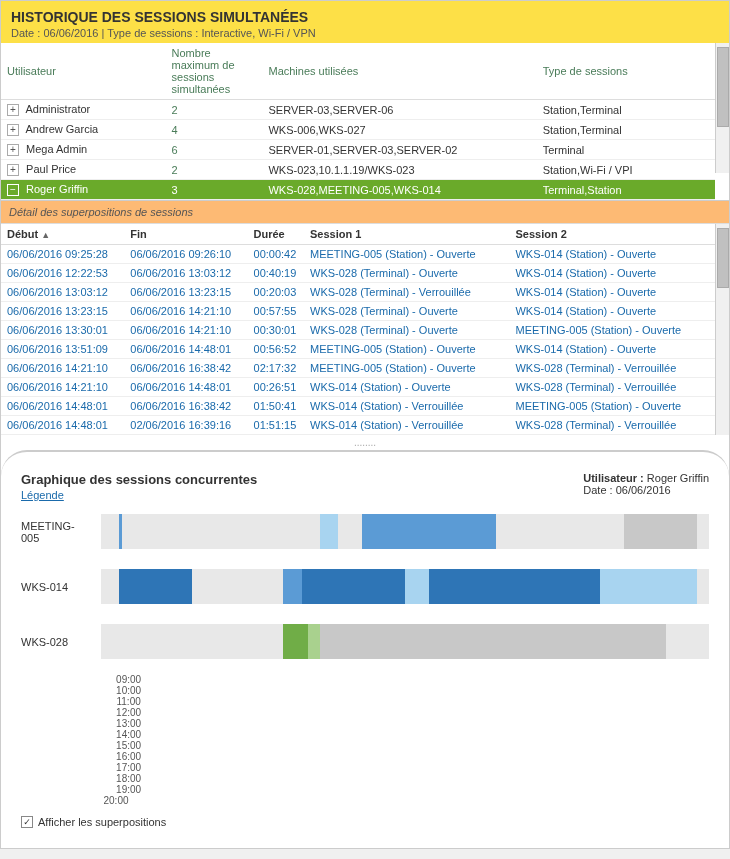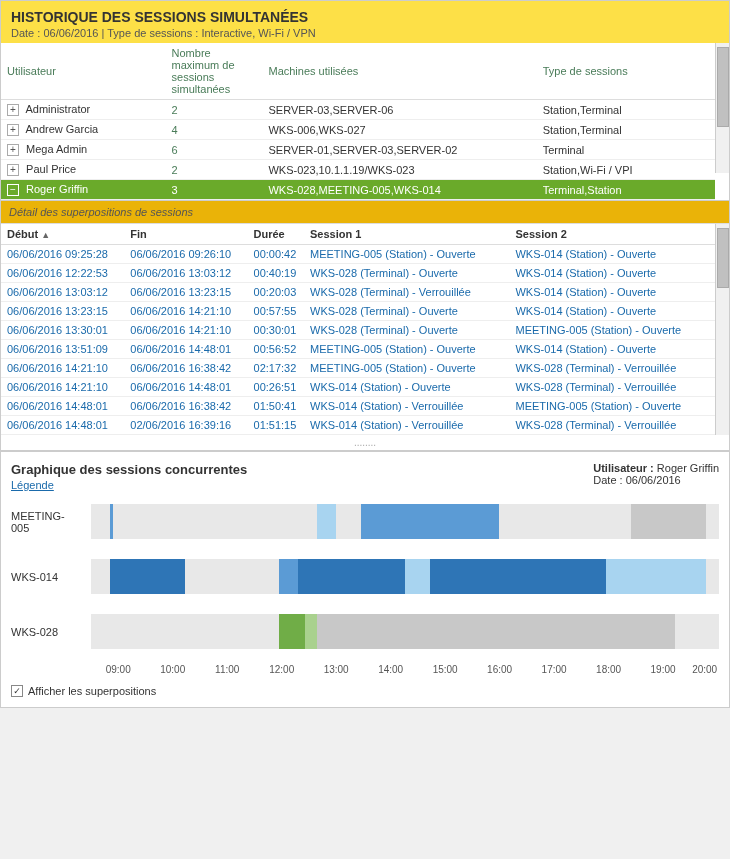--- a/index.html
+++ b/index.html
@@ -76,21 +76,21 @@
       color: #fff;
     }
     .col-user { width: 120px; }
     .col-max { width: 60px; color: #4a7c59; }
     .col-machines { width: 200px; }
     .col-type { width: 130px; }
     .detail-section {
       border-top: 1px solid #ccc;
     }
     .detail-header {
-      background: #eab308;
+      background: #fdba74;
       padding: 5px 8px;
       font-size: 11px;
       color: #555;
       border-bottom: 1px solid #ddd;
       font-style: italic;
     }
     .detail-table {
       width: 100%;
       border-collapse: collapse;
     }
@@ -113,22 +113,23 @@
       font-size: 11px;
       color: #1a6aab;
     }
     .col-debut { width: 120px; }
     .col-fin { width: 120px; }
     .col-duree { width: 55px; }
     .col-session1 { width: 200px; }
     .col-session2 { width: 200px; }
     .chart-section {
       border-top: 2px solid #ccc;
-      padding: 10px;
+      padding: 20px;
       background: #fff;
+      border-radius: 26px;
     }
     .chart-header {
       display: flex;
       justify-content: space-between;
       align-items: flex-start;
       margin-bottom: 4px;
     }
     .chart-title {
       font-size: 13px;
       font-weight: bold;
@@ -172,20 +173,21 @@
     }
     .bar-segment {
       position: absolute;
       height: 100%;
       top: 0;
     }
     .chart-x-axis {
       display: flex;
       margin-left: 80px;
       margin-top: 2px;
+      flex-direction: column;
     }
     .x-label {
       font-size: 10px;
       color: #555;
       text-align: center;
     }
     .chart-bottom {
       display: flex;
       align-items: center;
       margin-top: 6px;

